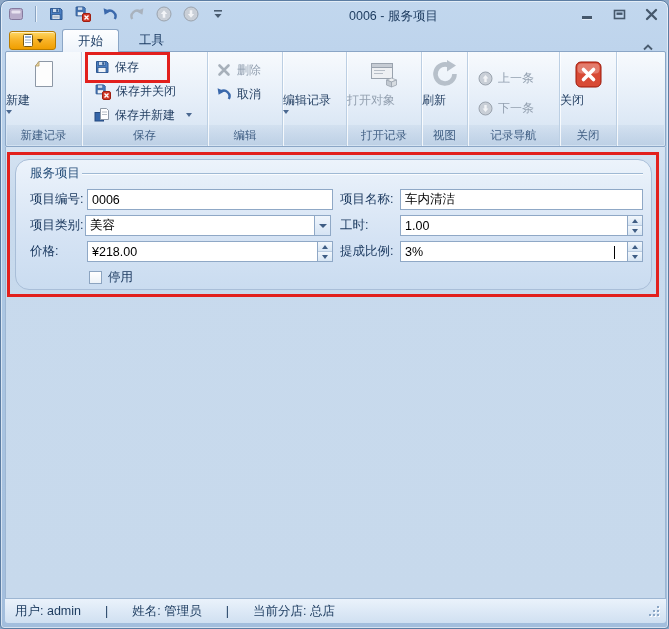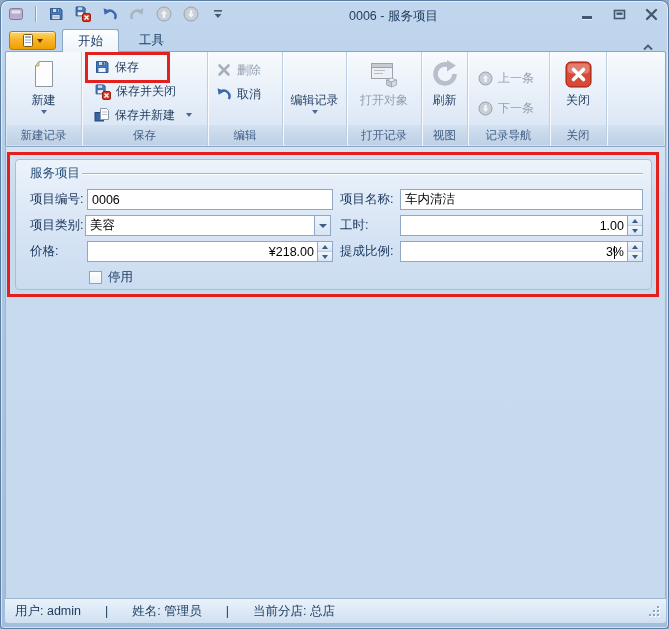--- a/index.html
+++ b/index.html
@@ -33,44 +33,44 @@
   
   .ribbon { position:absolute; left:4px; top:50px; width:661px; height:96px;
     background:linear-gradient(#f7fafd,#e4edf8 55%,#d3e2f1);
     border:1px solid #8ba6c6; border-radius:2px; display:flex; }
   .ribbon::before { content:""; position:absolute; left:1px; right:1px; bottom:1px; height:20px;
     background:linear-gradient(rgba(186,205,227,.25),rgba(172,194,220,.55)); pointer-events:none; }
   .rgroup { position:relative; height:100%; border-right:1px solid #bccfe3; box-shadow:1px 0 0 rgba(255,255,255,.8); }
   .rgroup.filler { flex:1; border-right:none; box-shadow:none; }
   .rgroup-label { position:absolute; left:0; right:0; bottom:2px; height:17px; line-height:17px;
     text-align:center; font-size:11.5px; color:#3e5d82; z-index:2; }
-  .bigbtn { width:100%; height:74px; display:flex; flex-direction:column; align-items:center; padding-top:3px; }
+  .bigbtn { width:100%; height:74px; display:flex; flex-direction:column; padding-top:3px; }
   .bigbtn .iconbox { height:38px; display:flex; align-items:center; justify-content:center; }
   .bigbtn .blabel { font-size:12px; color:#1f3b5f; line-height:15px; white-space:nowrap; }
   .bigbtn .ddown { margin-top:2px; width:0; height:0; border-left:3px solid transparent; border-right:3px solid transparent; border-top:4px solid #4a6890; }
   .bigbtn.disabled .blabel { color:#93a0b0; }
   .vstack { display:flex; flex-direction:column; }
   .smallbtn { height:22px; display:flex; align-items:center; gap:5px; font-size:12px; color:#1f3b5f; white-space:nowrap; }
   .smallbtn.disabled { color:#93a0b0; }
   .smallbtn .ddright { width:0; height:0; border-left:3px solid transparent; border-right:3px solid transparent; border-top:4px solid #4a6890; margin-left:6px; }
   .g-save .vstack { padding:4px 0 0 12px; gap:2px; }
   .g-edit .vstack { padding:7px 0 0 8px; gap:2px; }
   .g-nav .vstack  { padding:15px 0 0 10px; gap:8px; }
 
   
   .client { position:absolute; left:4px; top:146px; width:661px; height:451px;
     background:linear-gradient(#d5e3f2,#c8daed 12%,#c7d9ec); border-left:1px solid #9db6d2; border-right:1px solid #9db6d2; }
   .formpanel { position:absolute; left:14px; top:158px; width:637px; height:131px;
-    background:linear-gradient(#ecf3fb,#d5e3f4 60%,#cadcf0); border:1px solid #a9bed8; border-radius:4px; }
+    background:linear-gradient(#ecf3fb,#d5e3f4 60%,#cadcf0); border:1px solid #a9bed8; border-radius:14px; }
   .gcaption { position:absolute; left:14px; top:5px; font-size:12.5px; color:#29517c; }
   .gline { position:absolute; left:66px; right:8px; top:13px; height:1px; background:#9fb9d4; box-shadow:0 1px 0 rgba(255,255,255,.8); }
   .flabel { position:absolute; font-size:12.5px; color:#1c3a60; line-height:21px; white-space:nowrap; }
   .fwrap { position:absolute; height:21px; display:flex; background:#fff; border:1px solid #8fa8c6; }
   .fwrap input { flex:1; min-width:0; border:none; outline:none; font-family:inherit; font-size:12.5px; color:#000; padding:0 4px; background:transparent; }
-  .fwrap input.num { text-align:right; padding-right:3px; }
+  .fwrap input.num { text-align:left; padding-right:3px; }
   .dropbtn { width:16px; border-left:1px solid #8fa8c6; background:linear-gradient(#eff5fc,#d6e4f4); display:flex; align-items:center; justify-content:center; }
   .dropbtn .tri { width:0; height:0; border-left:4px solid transparent; border-right:4px solid transparent; border-top:4px solid #3f5d84; }
   .spincol { width:15px; border-left:1px solid #8fa8c6; display:flex; flex-direction:column; }
   .sb { flex:1; background:linear-gradient(#f2f7fc,#d8e6f4); display:flex; align-items:center; justify-content:center; }
   .sb.up { border-bottom:1px solid #b9cbe0; }
   .sb .t-up { width:0; height:0; border-left:3px solid transparent; border-right:3px solid transparent; border-bottom:4px solid #3f5d84; }
   .sb .t-dn { width:0; height:0; border-left:3px solid transparent; border-right:3px solid transparent; border-top:4px solid #3f5d84; }
   .caret { position:absolute; right:27px; top:4px; width:1px; height:13px; background:#000; }
   .cbrow { position:absolute; left:73px; top:109px; display:flex; align-items:center; gap:6px; }
   .cbox { width:13px; height:13px; background:linear-gradient(#fff,#eef3f8); border:1px solid #8ca4c0; }
@@ -300,21 +300,21 @@
           <svg width="32" height="32">
               <path d="M25.5 16 a9.5 9.5 0 1 1 -5.2 -8.5" fill="none" stroke="#b7c0ca" stroke-width="4.6"></path>
               <polygon points="18,2 18,13.5 27,7.5" fill="#b7c0ca"></polygon>
             </svg>
         </span>
         <span class="blabel">刷新</span>
       </div>
       <div class="rgroup-label">视图</div>
     </div>
 
-    <div class="rgroup g-nav" style="width:82px">
+    <div class="rgroup g-nav" style="width:92px">
       <div class="vstack">
         <div class="smallbtn disabled">
           <svg width="15" height="15">
               <circle cx="7.5" cy="7.5" r="6.5" fill="#c9cfd7" stroke="#9aa3ae"></circle>
               <path d="M7.5 4 L10.4 7.5 H8.7 V11 H6.3 V7.5 H4.6 Z" fill="#f2f4f7"></path>
             </svg>
           <span>上一条</span>
         </div>
         <div class="smallbtn disabled">
           <svg width="15" height="15">

